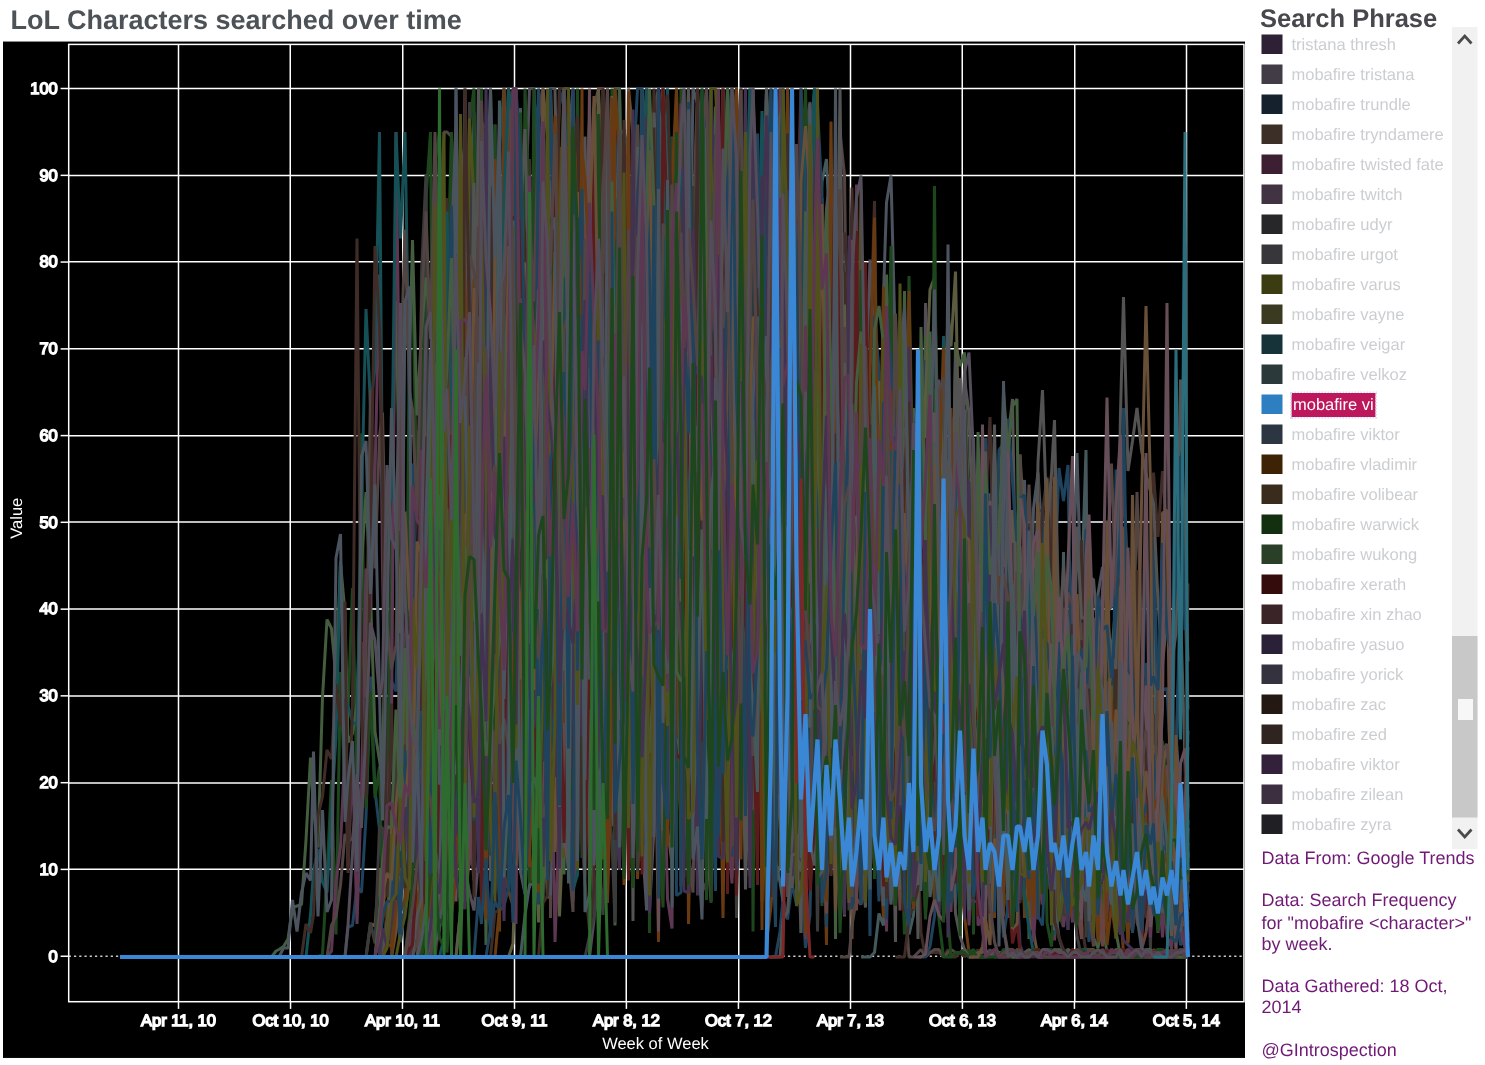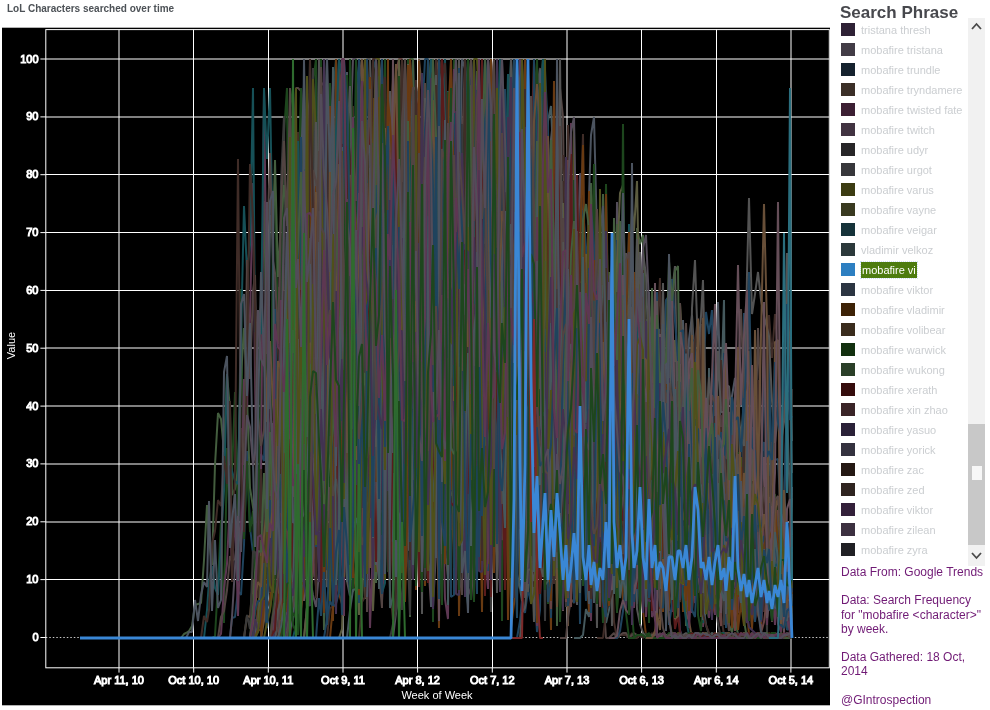--- a/index.html
+++ b/index.html
@@ -1,20 +1,20 @@
 <!DOCTYPE html>
 <html><head><meta charset="utf-8"><style>
 *{margin:0;padding:0;box-sizing:border-box}
 body{width:990px;height:710px;background:#fff;font-family:"Liberation Sans",sans-serif;position:relative;overflow:hidden}
-.title{position:absolute;left:7px;top:3px;font-size:10px;font-weight:bold;color:#4d5257}
+.title{position:absolute;left:7px;top:3px;font-size:18px;font-weight:bold;color:#4d5257}
 svg{position:absolute;left:0;top:0}
 .lgt{position:absolute;left:840px;top:2.5px;font-size:17px;font-weight:bold;color:#47484d}
 .sq{position:absolute;left:841px;width:13.5px;height:13.5px}
 .lab{position:absolute;left:861px;font-size:11px;color:#cbced1;white-space:nowrap;line-height:16px}
-.lab.sel{color:#fff;background:#4d7c0f;outline:1px dotted #cfe0f5;padding:0 1px}
+.lab.sel{color:#fff;background:#be185d;outline:1px dotted #cfe0f5;padding:0 1px}
 .sb{position:absolute;left:968px;top:18px;width:17px;height:548px;background:#f1f1f1}
 .sbt{position:absolute;left:968px;top:424px;width:17px;height:121px;background:#c8c8c8}
 .sbg{position:absolute;left:971.5px;top:466px;width:10px;height:14px;background:#f7f7f7}
 .txt{position:absolute;left:841px;font-size:12px;color:#701a75;line-height:14.2px;white-space:nowrap}
 </style></head><body>
 <div class="title">LoL Characters searched over time</div>
 <svg width="990" height="710" viewBox="0 0 990 710">
 <rect x="2" y="27.7" width="828" height="677.6" fill="#000"></rect>
 <g stroke="#fff" stroke-width="1">
       <line x1="45.8" y1="579.5" x2="829.3" y2="579.5"></line>
@@ -186,21 +186,21 @@
 <div class="lab" style="top:141.7px">mobafire udyr</div>
 <div class="sq" style="top:162.7px;background:#37373b"></div>
 <div class="lab" style="top:161.7px">mobafire urgot</div>
 <div class="sq" style="top:182.7px;background:#3c3c12"></div>
 <div class="lab" style="top:181.7px">mobafire varus</div>
 <div class="sq" style="top:202.7px;background:#393a20"></div>
 <div class="lab" style="top:201.7px">mobafire vayne</div>
 <div class="sq" style="top:222.7px;background:#16333a"></div>
 <div class="lab" style="top:221.7px">mobafire veigar</div>
 <div class="sq" style="top:242.7px;background:#2c393b"></div>
-<div class="lab" style="top:241.7px">vladimir velkoz</div>
+<div class="lab" style="top:241.7px">mobafire velkoz</div>
 <div class="sq" style="top:262.7px;background:#2d7fc1"></div>
 <div class="lab sel" style="top:261.7px">mobafire vi</div>
 <div class="sq" style="top:282.7px;background:#2c3542"></div>
 <div class="lab" style="top:281.7px">mobafire viktor</div>
 <div class="sq" style="top:302.7px;background:#3d2206"></div>
 <div class="lab" style="top:301.7px">mobafire vladimir</div>
 <div class="sq" style="top:322.7px;background:#3a2c1d"></div>
 <div class="lab" style="top:321.7px">mobafire volibear</div>
 <div class="sq" style="top:342.7px;background:#12300f"></div>
 <div class="lab" style="top:341.7px">mobafire warwick</div>

